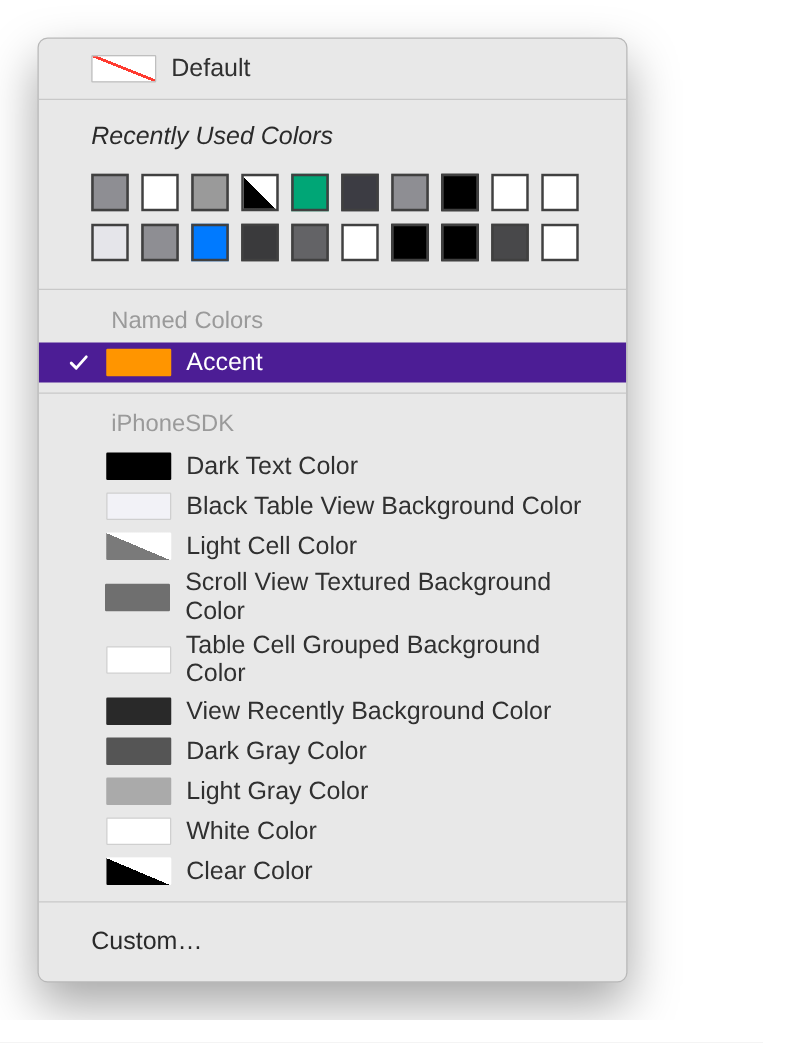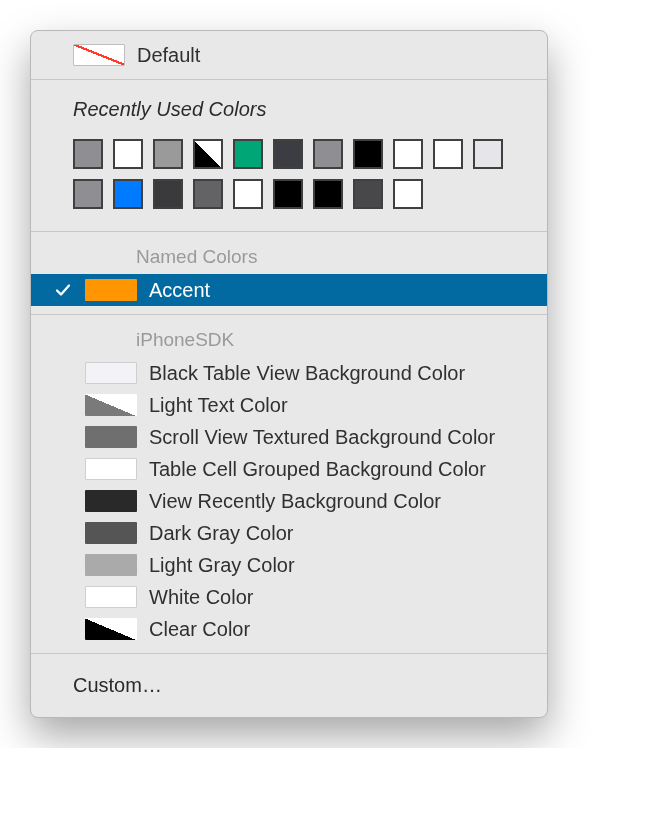--- a/index.html
+++ b/index.html
@@ -2,42 +2,42 @@
 <html><head>
   <meta charset="utf-8">
   <style>
     * { box-sizing: border-box; margin: 0; padding: 0; }
     body {
       font-family: -apple-system, BlinkMacSystemFont, "Helvetica Neue", sans-serif;
       background: #fff;
       padding: 30px;
     }
     .panel {
-      width: 518px;
+      width: 472px;
       background: #e8e8e8;
       border: 1px solid #b8b8b8;
       border-radius: 8px;
       box-shadow: 0 18px 40px rgba(0,0,0,0.35);
       overflow: hidden;
     }
     .section {
       padding: 8px 0;
     }
     .section + .section { border-top: 1px solid #c8c8c8; }
     .row {
       display: flex;
       align-items: center;
       padding: 2px 22px 2px 26px;
       min-height: 32px;
       gap: 12px;
       cursor: default;
     }
     .row-default { padding-left: 42px; }
     .row-selected {
-      background: #0369a1;
+      background: #4c1d95;
       color: #fff;
     }
     .row-check-col {
       width: 20px;
       display: flex;
       align-items: center;
       justify-content: center;
     }
     .check-icon { width: 16px; height: 16px; }
     .swatch {
@@ -62,21 +62,20 @@
       background: linear-gradient(to top right, #000 0%, #000 49%, #fff 49%, #fff 100%);
     }
     .swatch-lighttext {
       background: linear-gradient(to top right, #7a7a7a 0%, #7a7a7a 49%, #fff 49%, #fff 100%);
     }
     .swatch-accent { background: #ff9500; }
     .section-header {
       font-size: 19px;
       color: #9a9a9a;
       padding: 6px 22px 6px 58px;
-      margin-left: 47px;
     }
     .section-title {
       font-size: 20px;
       color: #2a2a2a;
       padding: 10px 22px 10px 42px;
       font-style: italic;
     }
     .label {
       font-size: 20px;
       color: #303030;
@@ -159,27 +158,32 @@
       <div class="swatch swatch-accent"></div>
       <span class="label">Accent</span>
     </div>
   </div>
 
   <div class="section colorlist">
     <div class="section-header">iPhoneSDK</div>
     <div id="sdk-list">
         <div class="row">
           <div class="row-check-col"></div>
+          <div class="swatch" style="background: rgb(0, 0, 0);"></div>
+          <span class="label">Dark Text Color</span>
+        </div>
+        <div class="row">
+          <div class="row-check-col"></div>
           <div class="swatch" style="background: rgb(242, 242, 247); border: 1px solid rgb(207, 207, 207);"></div>
           <span class="label">Black Table View Background Color</span>
         </div>
         <div class="row">
           <div class="row-check-col"></div>
           <div class="swatch swatch-lighttext"></div>
-          <span class="label">Light Text Color</span>
+          <span class="label">Light Cell Color</span>
         </div>
         <div class="row">
           <div class="row-check-col"></div>
           <div class="swatch" style="background: rgb(111, 111, 111);"></div>
           <span class="label">Scroll View Textured Background Color</span>
         </div>
         <div class="row">
           <div class="row-check-col"></div>
           <div class="swatch" style="background: rgb(255, 255, 255); border: 1px solid rgb(207, 207, 207);"></div>
           <span class="label">Table Cell Grouped Background Color</span>

